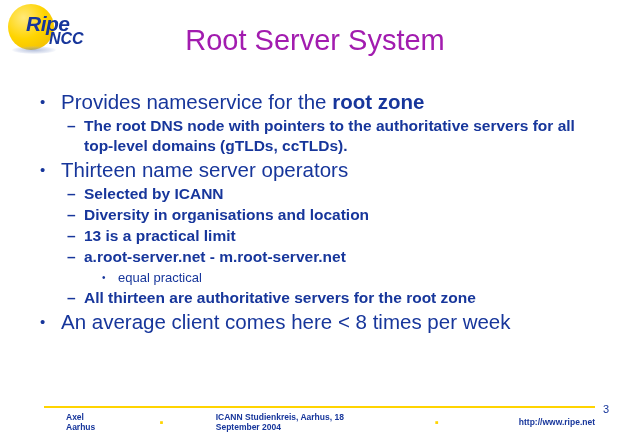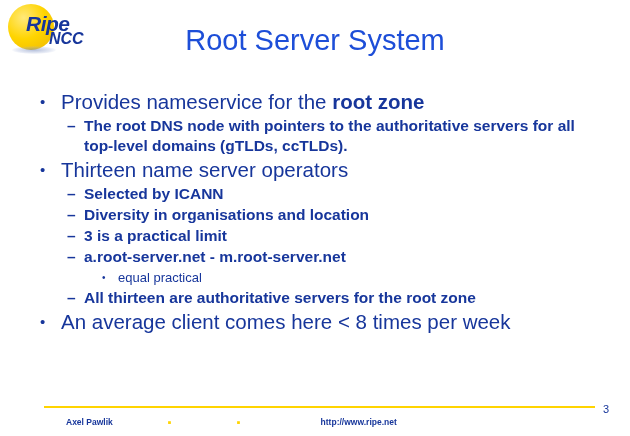--- a/index.html
+++ b/index.html
@@ -70,21 +70,21 @@
   }
 
   
   .title {
     position: absolute;
     left: 0;
     top: 24px;
     width: 630px;
     text-align: center;
     font-size: 29px;
-    color: #1d4ed8;
+    color: #a21caf;
     font-weight: normal;
     letter-spacing: 0px;
   }
 
   
   .body {
     position: absolute;
     left: 36px;
     top: 89px;
     width: 572px;
@@ -215,21 +215,21 @@
       <span class="txt">Selected by ICANN</span>
     </div>
 
     <div class="row l2">
       <span class="mk">–</span>
       <span class="txt">Diversity in organisations and location</span>
     </div>
 
     <div class="row l2">
       <span class="mk">–</span>
-      <span class="txt">3 is a practical limit</span>
+      <span class="txt">13 is a practical limit</span>
     </div>
 
     <div class="row l2">
       <span class="mk">–</span>
       <span class="txt">a.root-server.net - m.root-server.net</span>
     </div>
 
     <div class="row l3">
       <span class="mk">•</span>
       <span class="txt">equal practical</span>
@@ -242,20 +242,21 @@
 
     <div class="row l1">
       <span class="mk">•</span>
       <span class="txt">An average client comes here &lt; 8 times per week</span>
     </div>
 
   </div>
 
   <div class="footrule"></div>
   <div class="footer">
-    <span class="f-author">Axel  Pawlik</span>
+    <span class="f-author">Axel  Aarhus</span>
     <span class="f-dot d1">▪</span>
+    <span class="f-event">ICANN Studienkreis, Aarhus, 18 September 2004</span>
     <span class="f-dot d2">▪</span>
     <span class="f-url">http://www.ripe.net</span>
   </div>
   <div class="pagenum">3</div>
 
 </div>
 
 </body></html>

